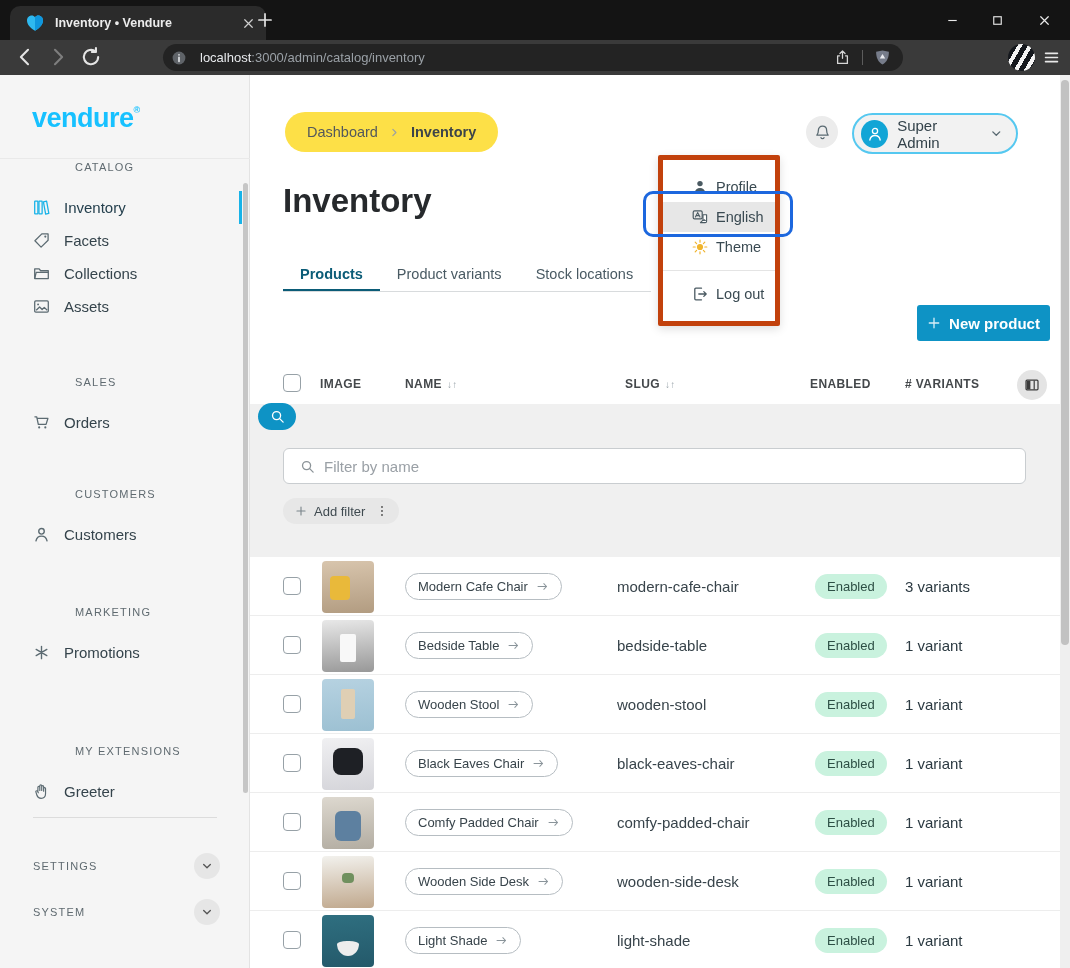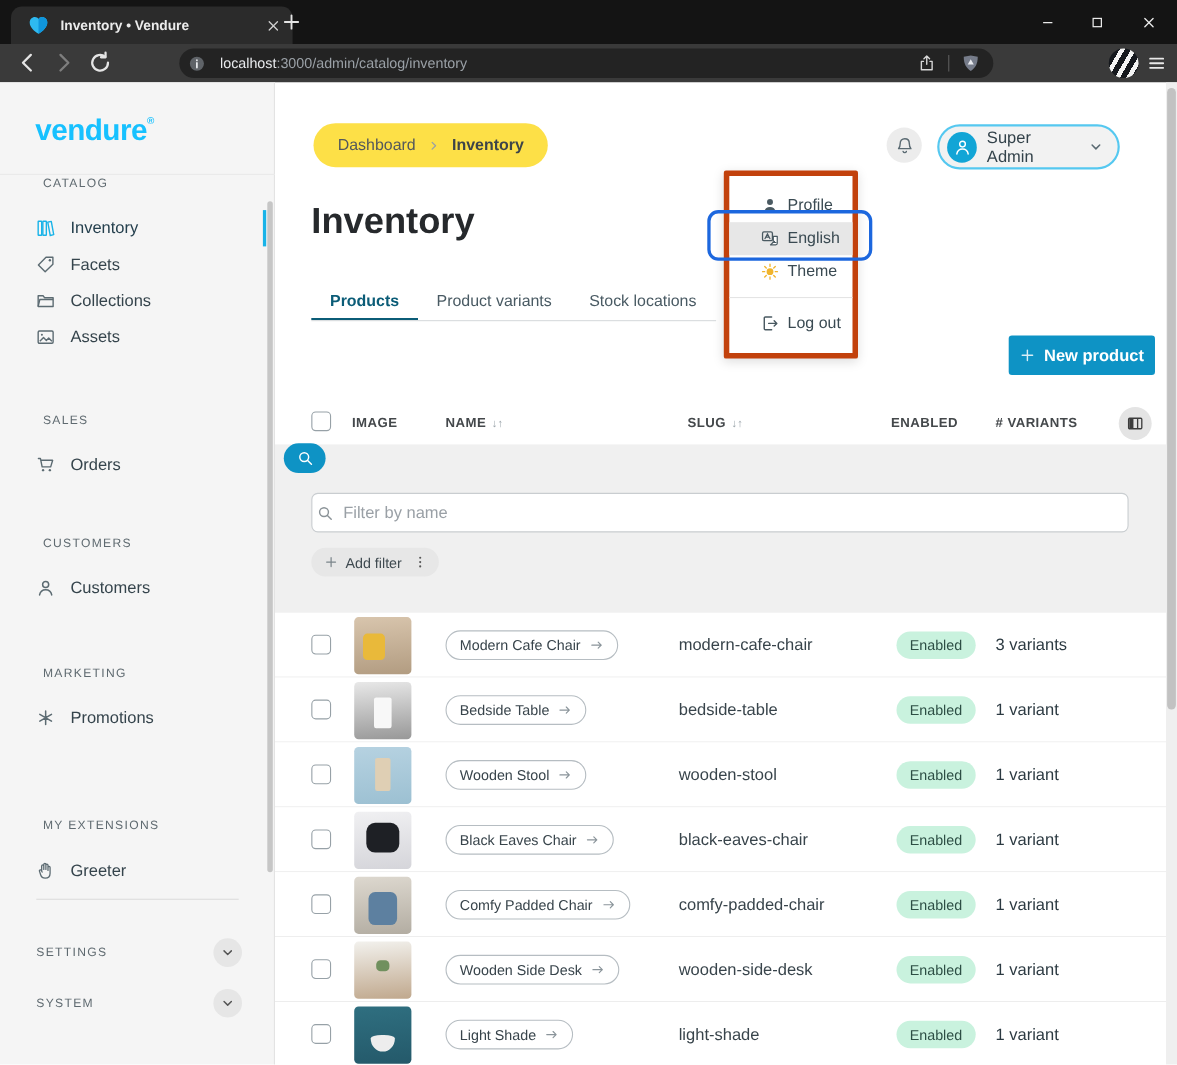--- a/index.html
+++ b/index.html
@@ -46,21 +46,21 @@
   .sidebar { position:absolute; left:0; top:0; width:250px; height:893px; background:#f5f5f5; border-right:1px solid #e3e3e3; }
   .logo { position:absolute; left:32px; top:28px; font-size:27px; font-weight:700; letter-spacing:-0.5px; color:var(--logo); }
   .logo-mark { font-size:9px; vertical-align:top; position:relative; top:2px; }
   .logo-divider { position:absolute; left:0; top:83px; width:250px; border-top:1px solid #e9e9e9; }
   .nav-section { position:absolute; left:0; right:12px; }
   .nav-section:nth-of-type(1) { top:86px; }
   .nav-section:nth-of-type(2) { top:301px; }
   .nav-section:nth-of-type(3) { top:413px; }
   .nav-section:nth-of-type(4) { top:531px; }
   .nav-section:nth-of-type(5) { top:670px; }
-  .nav-section-label { height:14px; margin-bottom:16px; padding-left:39px; font-size:11px; letter-spacing:1.2px; color:#5f6a70; }
+  .nav-section-label { height:14px; margin-bottom:16px; padding-left:39px; font-size:11px; letter-spacing:1.2px; color:#5f6a70;margin-left:36px; }
   .nav-item { display:flex; align-items:center; gap:14px; height:33px; padding-left:33px; font-size:15px; color:#35444c; cursor:pointer; }
   .nav-icon { width:17px; height:17px; color:#5c6b72; flex:0 0 auto; }
   .nav-item.active .nav-icon { color:#18b3e8; }
   .nav-item.active .nav-label { color:#25404e; }
   .active-indicator { position:absolute; left:239px; top:116px; width:3px; height:33px; background:#18b3e8; }
   .side-scroll { position:absolute; left:243px; top:108px; width:5px; height:610px; background:#c6c6c6; border-radius:3px; }
   .side-divider { position:absolute; left:33px; top:742px; width:184px; border-top:1px solid #dcdcdc; }
   .nav-collapsed { position:absolute; left:0; width:250px; height:30px; display:flex; align-items:center; justify-content:space-between; padding:0 30px 0 33px; cursor:pointer; }
   .nav-collapsed:nth-of-type(1) { top:776px; }
   .nav-collapsed:nth-of-type(2) { top:822px; }
@@ -111,21 +111,21 @@
   .sort { font-size:10px; color:#9aa4aa; font-weight:400; margin-left:5px; }
   .col-btn { position:absolute; left:767px; top:295px; width:30px; height:30px; border-radius:50%; background:#e4e4e4;
              display:flex; align-items:center; justify-content:center; cursor:pointer; }
   .col-btn .icon { width:16px; height:16px; color:#3c3c3c; }
 
   .band { position:absolute; left:0; top:329px; width:810px; height:153px; background:#f0f0f0; }
   .search-pill { position:absolute; left:8px; top:328px; width:38px; height:27px; border-radius:14px; background:var(--primary);
                  display:flex; align-items:center; justify-content:center; z-index:2; cursor:pointer; }
   .search-pill .icon { width:15px; height:15px; color:#fff; }
   .filter-box { position:absolute; left:33px; top:373px; width:743px; height:36px; background:#fff; border:1px solid #c9cdd0;
-                border-radius:6px; display:flex; align-items:center; gap:9px; padding-left:4px; }
+                border-radius:6px; display:flex; align-items:center; gap:9px; padding-left:16px; }
   .filter-box .icon { width:15px; height:15px; color:#8b9398; flex:0 0 auto; }
   .filter-box input { border:none; outline:none; background:transparent; font-size:15px; color:#333; width:680px;
                       font-family:"Liberation Sans","DejaVu Sans",sans-serif; }
   .filter-box input::placeholder { color:#9aa0a6; }
   .add-filter { position:absolute; left:33px; top:423px; height:26px; border-radius:13px; background:#e7e7e7;
                 display:inline-flex; align-items:center; gap:7px; padding:0 10px 0 12px; font-size:13px; color:#3f4a50; cursor:pointer; }
   .add-filter .plus { width:12px; height:12px; color:#7b858b; }
   .add-filter .dots { width:14px; height:14px; color:#555; margin-left:3px; }
 
   .rows { position:absolute; left:0; top:482px; width:810px; height:411px; overflow:hidden; }

